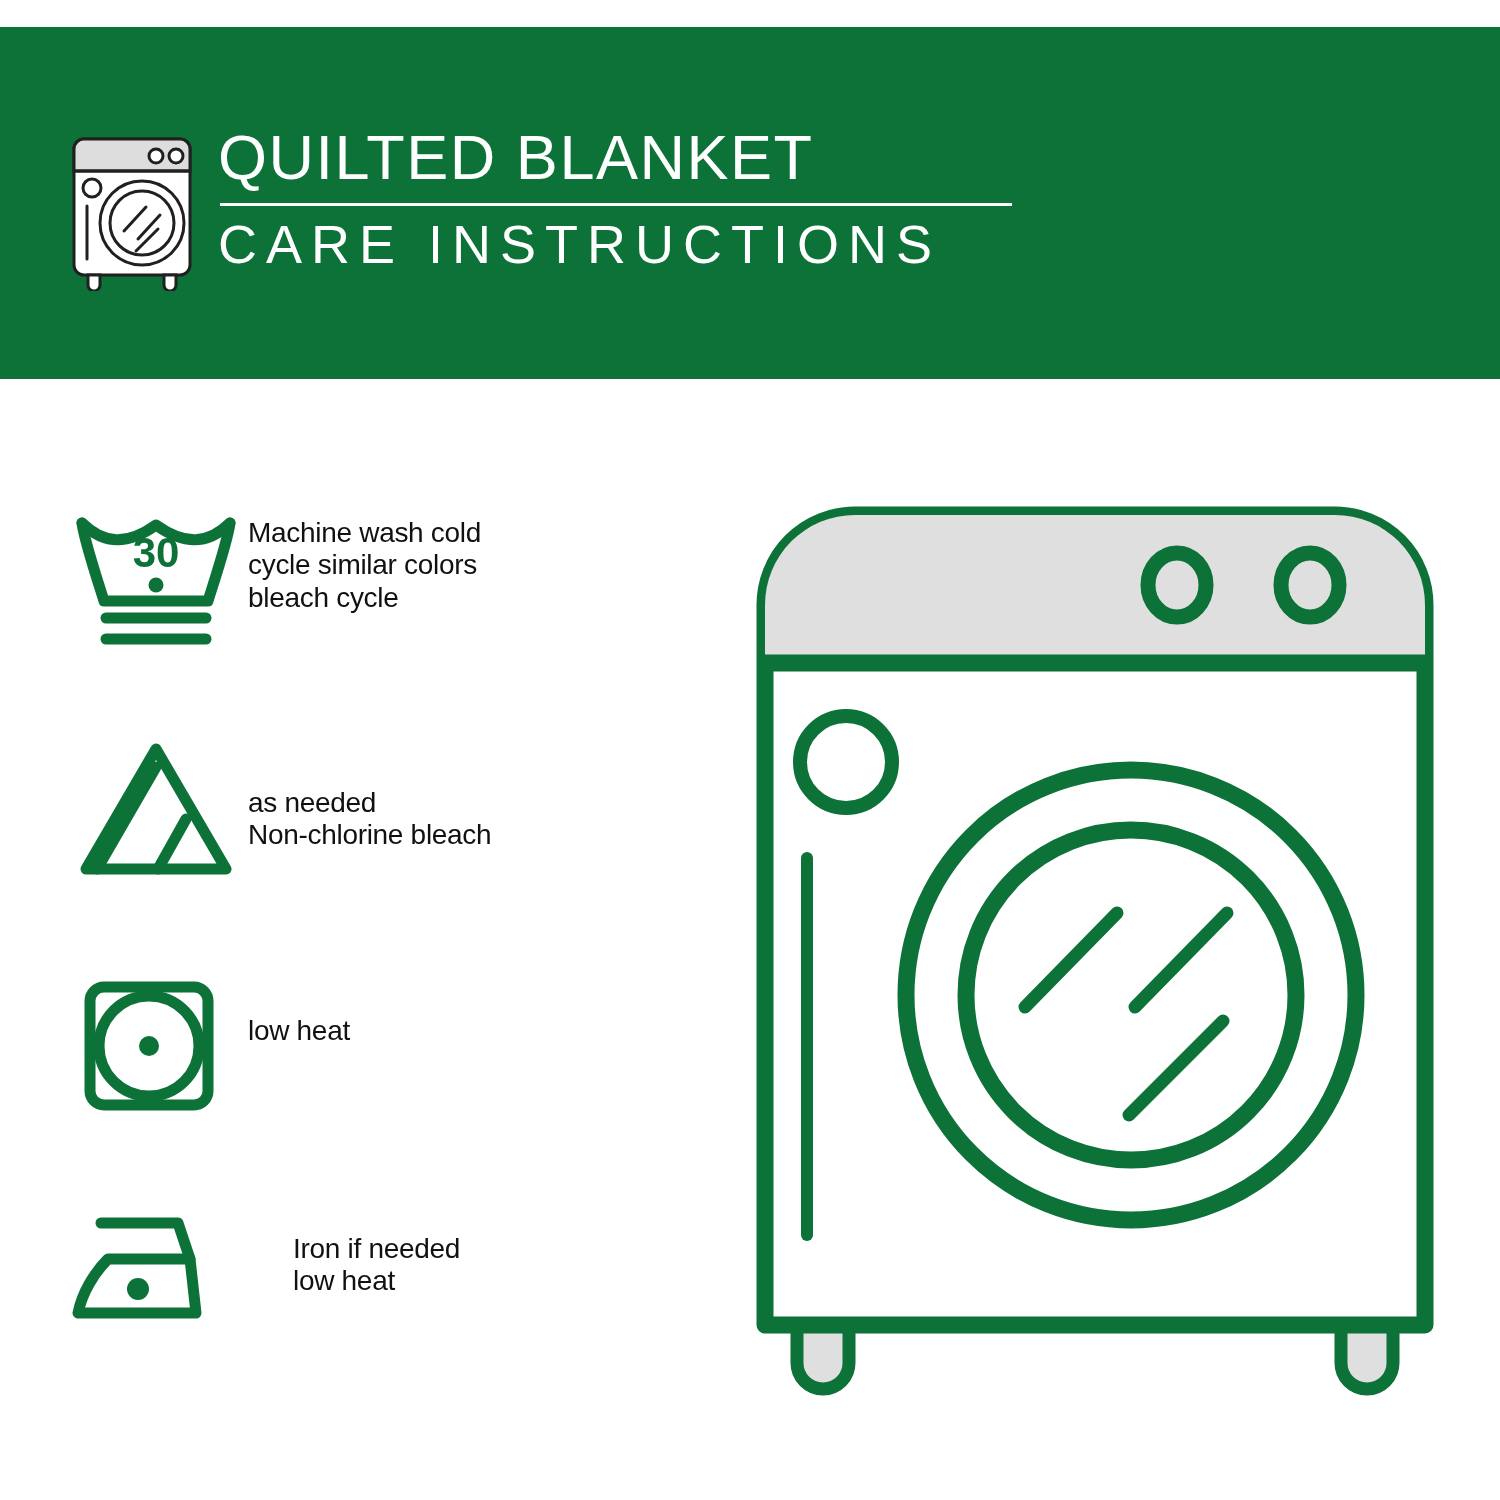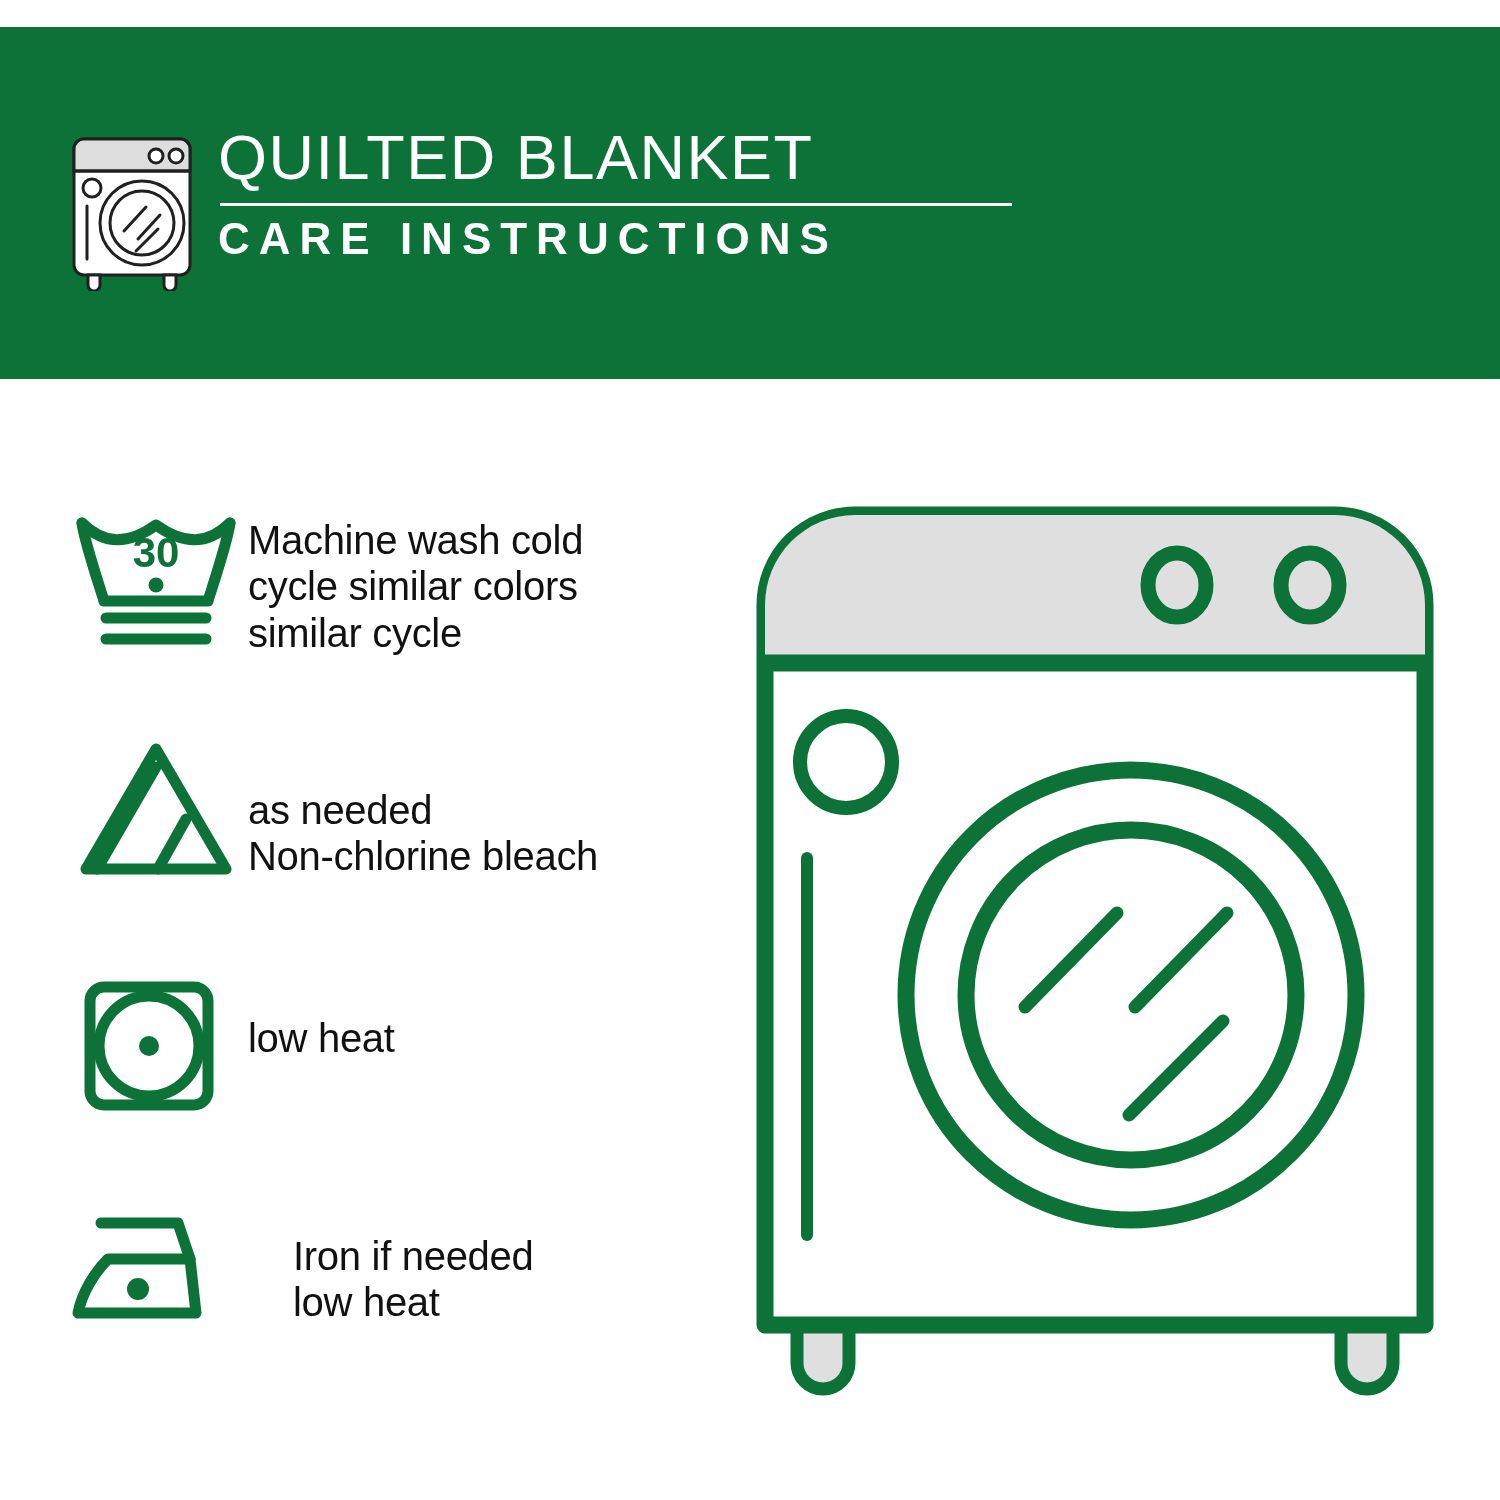--- a/index.html
+++ b/index.html
@@ -35,22 +35,22 @@
     line-height:1.02;
     white-space:nowrap;
   }
   .title-rule {
     width:792px; height:3px;
     background:#ffffff;
     margin:14px 0 10px 2px;
   }
   .title-line2 {
     color:#ffffff;
-    font-size:44px;
-    font-weight:700;
+    font-size:54px;
+    font-weight:400;
     letter-spacing:9px;
     line-height:1.05;
     white-space:nowrap;
   }
 
   
   .care-list {
     position:absolute; left:58px; top:505px;
     width:660px;
   }
@@ -64,21 +64,21 @@
     width:190px;
     flex:0 0 190px;
     display:flex;
     align-items:flex-start;
     justify-content:flex-start;
     padding-left:8px;
   }
   .care-text {
     flex:1;
     color:#111111;
-    font-size:40px;
+    font-size:28px;
     line-height:1.16;
     font-weight:400;
     letter-spacing:-0.3px;
     padding-top:8px;
   }
   .row-wash   .care-text { padding-top:12px; }
   .row-bleach .care-text { padding-top:50px; }
   .row-dry    .care-text { padding-top:46px; }
   .row-iron   .care-text { padding-top:32px;margin-left:45px; }
 
@@ -142,21 +142,21 @@
           <text x="90" y="62" font-family="Liberation Sans, sans-serif" font-size="42" font-weight="700" fill="#0C7238" text-anchor="middle">30</text>
           <circle cx="90" cy="80" r="7.5" fill="#0C7238"></circle>
 
           <line x1="40" y1="113" x2="140" y2="113" stroke="#0C7238" stroke-width="11" stroke-linecap="round"></line>
           <line x1="40" y1="134" x2="140" y2="134" stroke="#0C7238" stroke-width="11" stroke-linecap="round"></line>
         </svg>
       </div>
       <div class="care-text">
         <div>Machine wash cold</div>
         <div>cycle similar colors</div>
-        <div>similar cycle</div>
+        <div>bleach cycle</div>
       </div>
     </div>
 
     <div class="care-row row-bleach">
       <div class="care-symbol">
         <svg viewBox="0 0 180 150" width="180" height="150" aria-hidden="true">
           <g fill="none" stroke="#0C7238" stroke-width="11" stroke-linecap="round" stroke-linejoin="round">
             <path d="M90 12 L160 132 L20 132 Z"></path>
             <line x1="90" y1="30" x2="31" y2="132"></line>
             <line x1="120" y1="82" x2="92" y2="132"></line>

